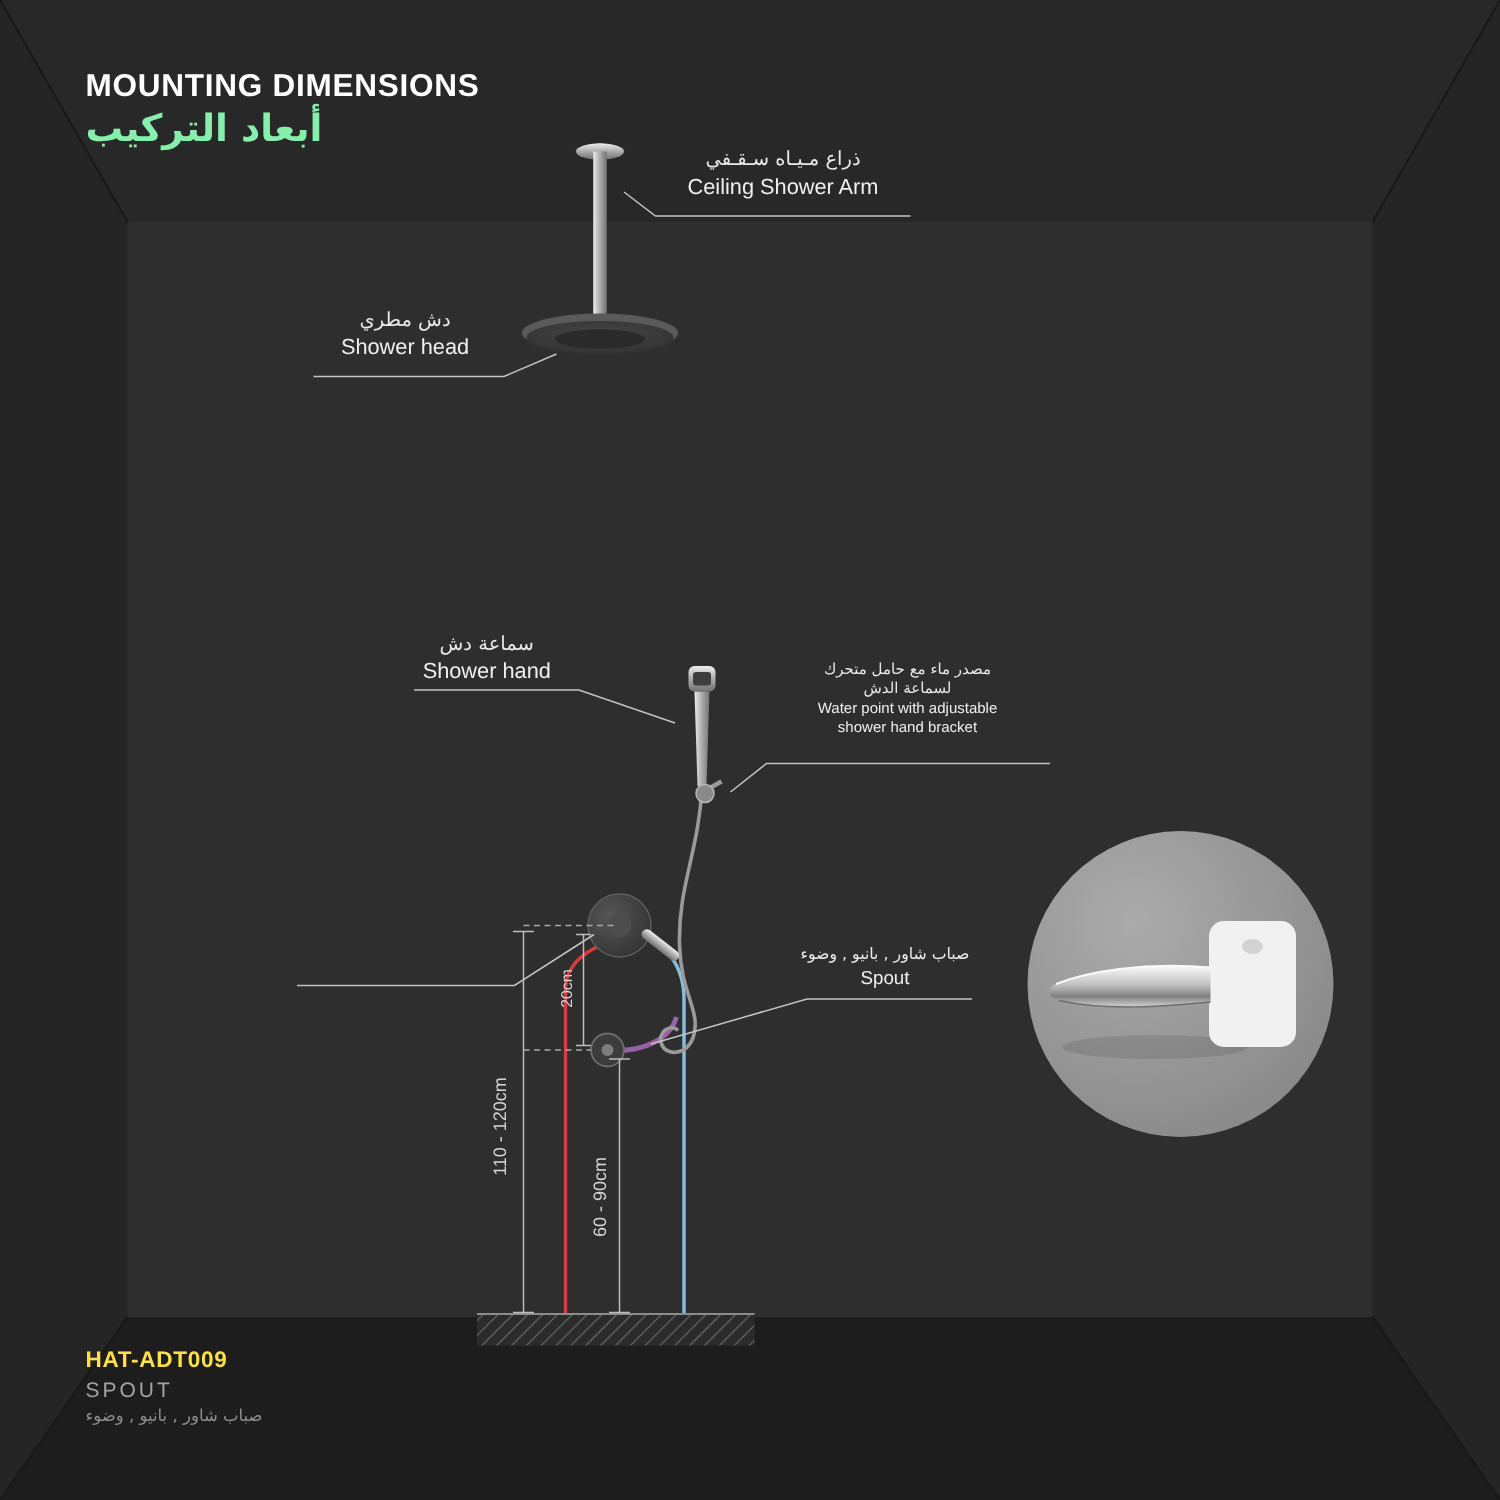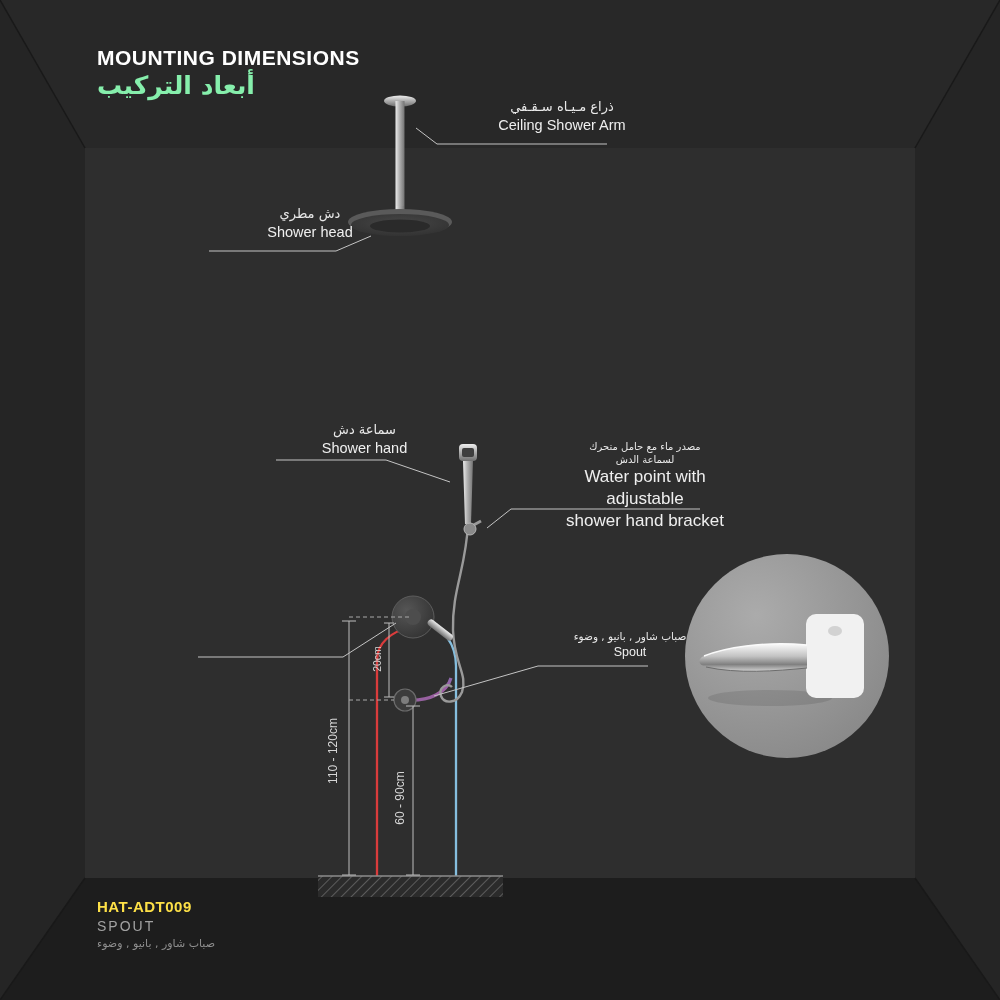--- a/index.html
+++ b/index.html
@@ -1,29 +1,29 @@
 <!DOCTYPE html>
 <html><head>
 <meta charset="utf-8">
 <style>
   html,body{margin:0;padding:0;background:#161616;}
   .canvas{position:relative;width:1000px;height:1000px;overflow:hidden;background:#232323;
           font-family:"Liberation Sans","DejaVu Sans",sans-serif;}
   svg{position:absolute;left:0;top:0;}
-  .overlay{position:absolute;left:0;top:0;width:913px;height:1000px;pointer-events:none;margin-left:40px;}
+  .overlay{position:absolute;left:0;top:0;width:913px;height:1000px;pointer-events:none;}
   .abs{position:absolute;}
   .title-en{font-weight:700;font-size:21px;color:#ffffff;letter-spacing:.5px;
             font-family:"Liberation Sans",sans-serif;}
   .title-ar{font-weight:700;font-size:25px;color:#86efac;margin-top:1px;direction:rtl;text-align:left;
             font-family:"DejaVu Sans",sans-serif;}
   .label{position:absolute;color:#e9e9e9;text-align:center;line-height:1.3;}
   .label .ar{font-family:"DejaVu Sans",sans-serif;font-size:13px;direction:rtl;}
   .label .en{font-family:"Liberation Sans","DejaVu Sans",sans-serif;font-size:14.5px;color:#efefef;}
   .label.small .ar{font-size:10px;}
-  .label.small .en{font-size:17px;}
+  .label.small .en{font-size:10px;}
   .label.mid .ar{font-size:12px;}
   .label.mid .en{font-size:12.5px;}
   .label.spout .ar{font-size:10.5px;}
   .label.spout .en{font-size:12.5px;}
   .dim-text{fill:#d6d6d6;font-family:"Liberation Sans",sans-serif;font-size:12px;}
   .dim-text.tiny{font-size:10.5px;}
   .footer-model{font-weight:700;font-size:15px;color:#fde047;letter-spacing:.5px;
                 font-family:"Liberation Sans",sans-serif;}
   .footer-type{font-size:14px;color:#a2a2a2;letter-spacing:2px;margin-top:3px;
                font-family:"Liberation Sans",sans-serif;}

